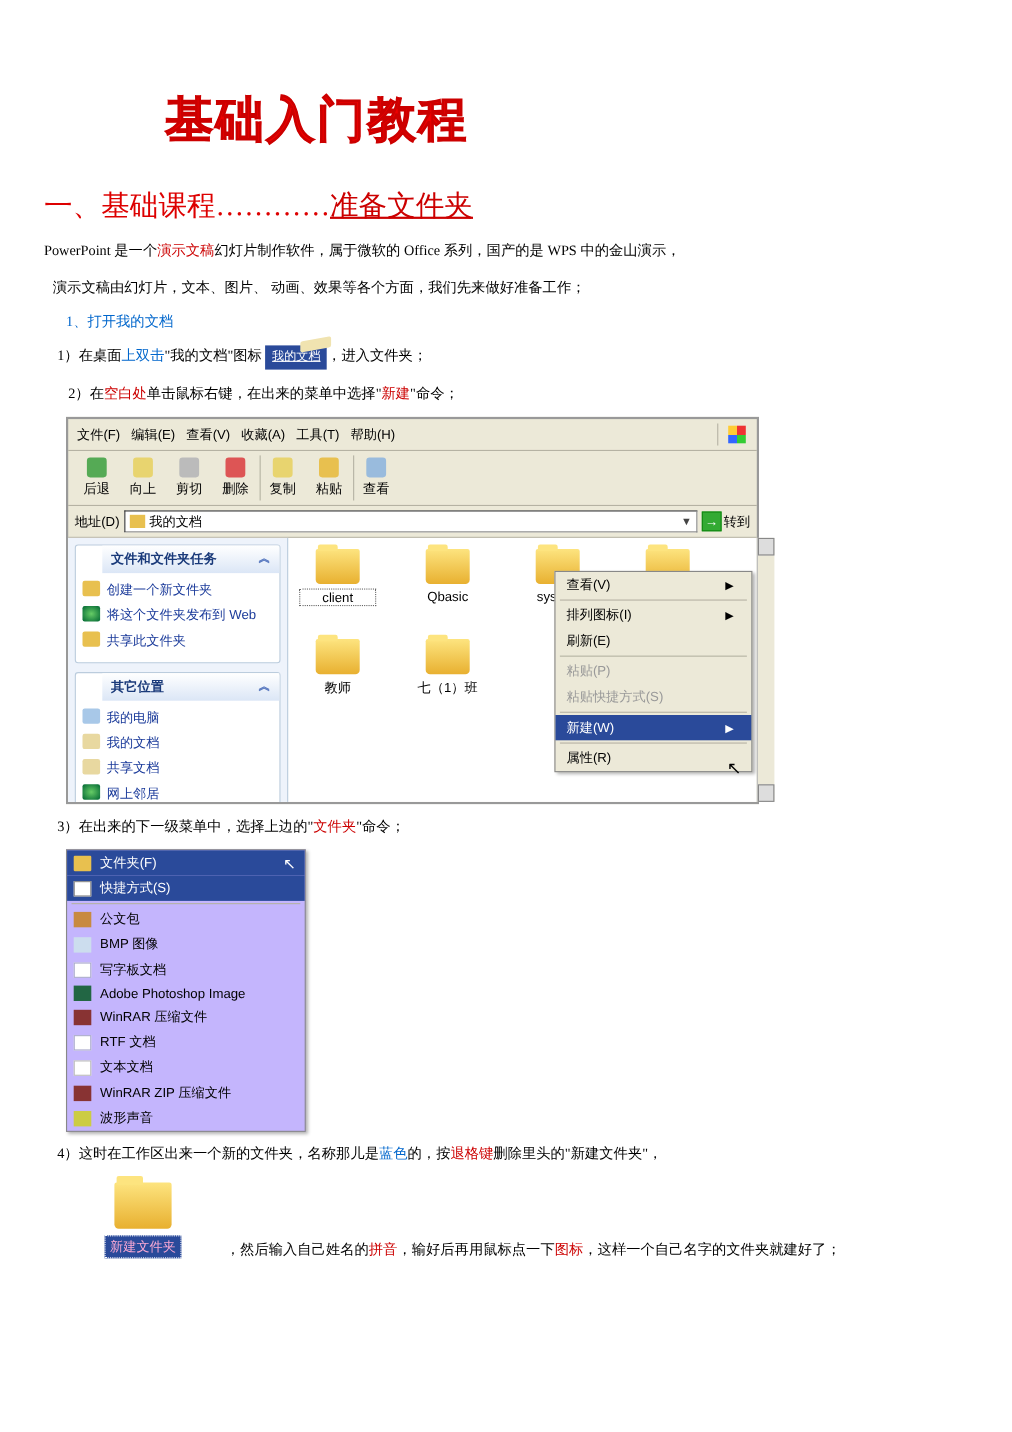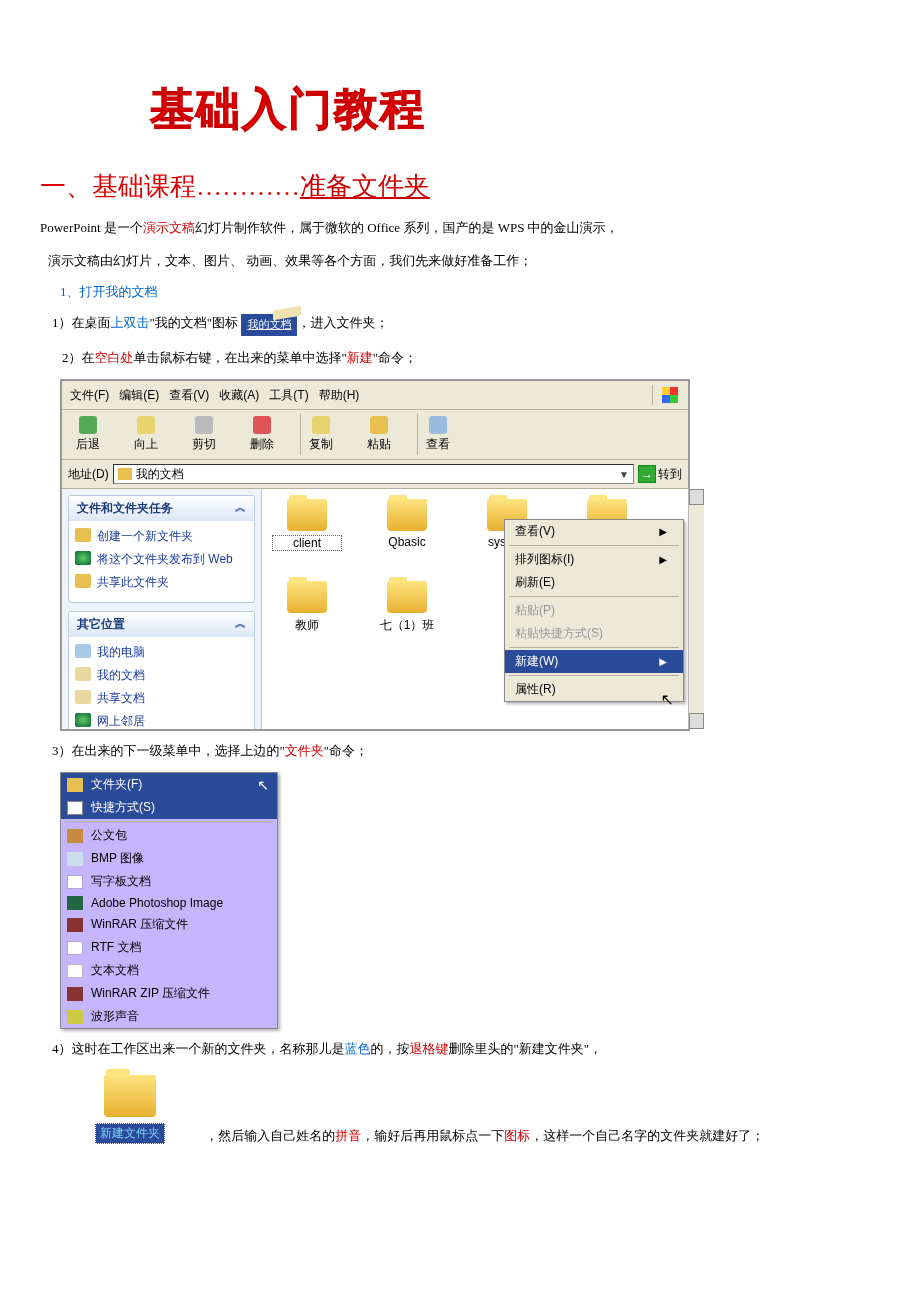--- a/index.html
+++ b/index.html
@@ -96,21 +96,21 @@
     align-items:center;
   }
   .exp-menu .mitem { text-decoration: underline dotted transparent; }
   .exp-menu .flag {
     margin-left:auto; width:28px; height:20px;
     background: conic-gradient(#e33 0 25%, #3c3 0 50%, #36f 0 75%, #fc3 0);
     border-left:1px solid #b5b2a3; padding-left:6px;
     background-origin: content-box; background-repeat:no-repeat; background-size:16px 16px; background-position:center;
   }
   .exp-toolbar {
-    display:flex; gap:18px; padding:4px 6px; border-bottom:1px solid #b5b2a3;font-family:Liberation Serif, serif;
+    display:flex; gap:2px; padding:4px 6px; border-bottom:1px solid #b5b2a3;font-family:Liberation Serif, serif;
   }
   .tbtn {
     display:flex; flex-direction:column; align-items:center;
     padding:2px 8px; gap:2px;
   }
   .tbtn .ticon { width:18px;height:18px;border-radius:3px; }
   .tbtn.sep { border-left:1px solid #b5b2a3; }
   .ic-back{background:#5a5;border-radius:50%;}
   .ic-up{background:#e8d46f;}
   .ic-cut{background:#bbb;}
@@ -141,21 +141,21 @@
     width:200px; background:#eef3fb; border-right:1px solid #bcd;
     padding:6px; overflow:hidden;
   }
   .side-panel {
     background:#fff; border:1px solid #bcd; border-radius:3px;
     margin-bottom:8px;
   }
   .side-head {
     background: linear-gradient(#fff,#dbe6f6);
     padding:4px 8px; font-weight:bold; color:#1a3a7a;
-    display:flex; justify-content:space-between;
+    display:flex; justify-content:space-between;margin-left:24px;
   }
   .side-head .chev{font-size:11px;color:#5a7ac0;}
   .side-list { padding:4px 6px 8px 6px; }
   .side-list .srow {
     display:flex; align-items:flex-start; gap:6px; padding:3px 0;
     color:#1a3a9a;
   }
   .side-list .srow .sic { width:16px;height:14px;border-radius:2px;flex-shrink:0; }
   .sic.fold{background:#e8c04f;}
   .sic.globe{background:radial-gradient(#6c6,#063);border-radius:50%;}
@@ -228,21 +228,21 @@
   }
   .newfolder .nficon{
     width:52px;height:42px;background:linear-gradient(#fde47f,#e8b030);
     border-radius:2px 2px 4px 4px;margin:0 auto 6px;position:relative;
   }
   .newfolder .nficon:before{
     content:"";position:absolute;top:-6px;left:2px;
     width:24px;height:8px;background:#fde47f;border-radius:2px 2px 0 0;
   }
   .newfolder .nflabel{
-    background:#2a4a9a;color:#7dd3fc;border:1px dotted #fff;
+    background:#2a4a9a;color:#f9a8d4;border:1px dotted #fff;
     display:inline-block;padding:1px 4px;font-size:12px;
   }
   .after-newfolder{display:inline;line-height:1.8;}
 </style>
 </head>
 <body>
 
 <div class="doc-title">基础入门教程</div>
 
 <div class="section-title">

